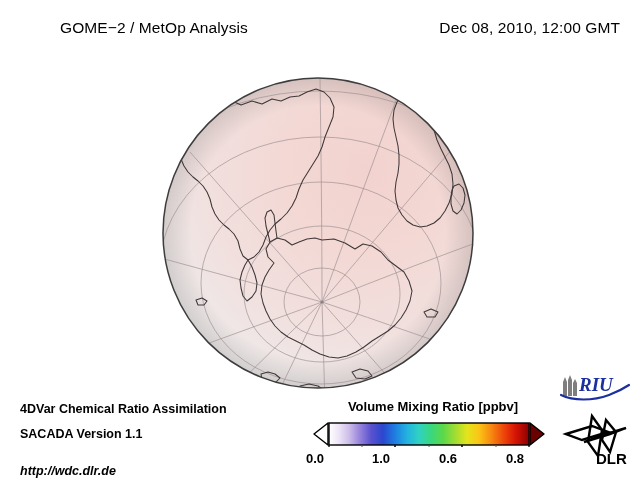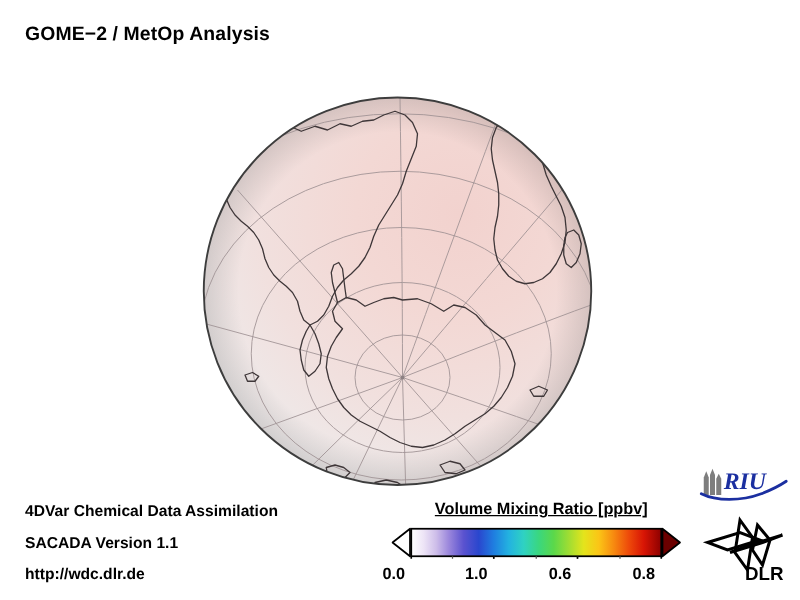--- a/index.html
+++ b/index.html
@@ -4,56 +4,57 @@
 <style>
   html,body{margin:0;padding:0;}
   body{
     width:640px;height:480px;overflow:hidden;background:#ffffff;
     font-family:"Liberation Sans",sans-serif;color:#000;
     -webkit-font-smoothing:antialiased;
   }
   #page{position:relative;width:640px;height:480px;}
 
   
-  .hdr{position:absolute;font-weight:bold;font-size:15.5px;letter-spacing:.1px;white-space:nowrap;}
+  .hdr{position:absolute;font-weight:normal;font-size:15.5px;letter-spacing:.1px;white-space:nowrap;margin-left:40px;}
   #t-line1{left:20px;top:19px;}
   #t-line2{left:20px;top:44px;}
   #d-line1{right:20px;top:19px;text-align:right;}
   #d-line2{right:20px;top:44px;text-align:right;}
 
   
   #globe-wrap{position:absolute;left:0;top:0;width:640px;height:480px;}
 
   
   .ftr{position:absolute;left:20px;font-weight:bold;font-size:12.5px;white-space:nowrap;}
   #f1{top:402px;}
   #f2{top:427px;}
-  #f3{top:452px;}
+  #f3{top:464px;font-style:italic;}
 
   
   #cb-title{
     position:absolute;left:318px;top:399px;width:230px;text-align:center;
-    font-weight:bold;font-size:13px;white-space:nowrap;text-decoration:underline;
+    font-weight:bold;font-size:13px;white-space:nowrap;
   }
   #cb-box{position:absolute;left:313px;top:421px;width:232px;height:26px;}
   .cb-tick-label{
     position:absolute;top:451px;font-weight:bold;font-size:13px;
     width:46px;
   }
 
   
   #riu-logo{position:absolute;left:559px;top:374px;width:74px;height:32px;}
   #dlr-logo{position:absolute;left:562px;top:412px;width:72px;height:56px;}
 </style>
 </head>
 <body>
 
 <div id="page">
 
   <div class="hdr" id="t-line1">GOME−2 / MetOp Analysis</div>
+  <div class="hdr" id="d-line1">Dec 08, 2010, 12:00 GMT</div>
 
   <div id="globe-wrap">
     <svg width="640" height="480" viewBox="0 0 640 480">
       <defs>
         <clipPath id="diskclip">
           <circle cx="318" cy="233" r="155"></circle>
         </clipPath>
 
         <radialGradient id="fieldgrad" cx="0.66" cy="0.30" r="0.95">
           <stop offset="0%" stop-color="#f2d2ce"></stop>
@@ -153,21 +154,21 @@
             M424,312 L431,309 L438,312 L435,317 L427,317 Z"></path>
         </g>
       </g>
 
       <circle cx="318" cy="233" r="155" fill="none" stroke="#3d3d3d" stroke-width="1.5"></circle>
 
       <circle cx="322" cy="302" r="1.6" fill="#8d8183"></circle>
     </svg>
   </div>
 
-  <div class="ftr" id="f1">4DVar Chemical Data Assimilation</div>
+  <div class="ftr" id="f1">4DVar Chemical Ratio Assimilation</div>
   <div class="ftr" id="f2">SACADA Version 1.1</div>
   <div class="ftr" id="f3">http://wdc.dlr.de</div>
 
   <div id="cb-title">Volume Mixing Ratio [ppbv]</div>
 
   <div id="cb-box">
     <svg width="232" height="26" viewBox="0 0 232 26">
       <defs>
         <linearGradient id="cbgrad" x1="0" y1="0" x2="1" y2="0">
           <stop offset="0.00" stop-color="#ffffff"></stop>

